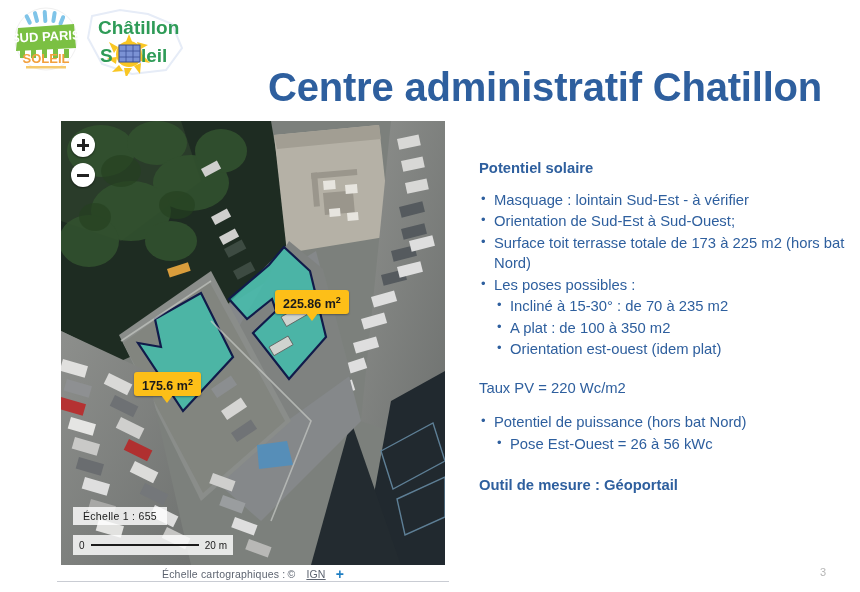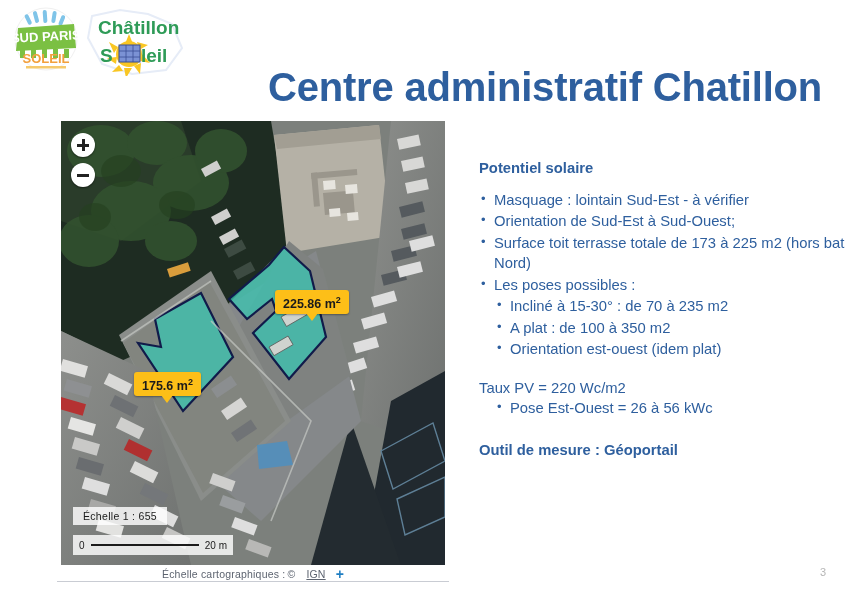--- a/index.html
+++ b/index.html
@@ -181,21 +181,21 @@
   #content li::before {
     content: "\2022";
     position: absolute;
     left: 2px; top: -1px;
     font-size: 13px;
   }
   #content ul.sub {
     margin-left: 16px;
   }
   #content .spacer { height: 17px; }
-  #content .plain { margin-bottom: 0; }
+  #content .plain { margin-bottom: 14px; }
   #content .footer-line {
     font-weight: bold;
     margin-top: 21px;
   }
 
   
   #page-number {
     position: absolute;
     left: 820px; top: 566px;
     font-size: 11px;
@@ -439,20 +439,23 @@
     <ul class="sub">
       <li>Incliné à 15-30° :  de 70 à 235 m2</li>
       <li>A plat : de 100 à 350 m2</li>
       <li>Orientation est-ouest (idem plat)</li>
     </ul>
 
     <div class="spacer"></div>
 
     <div class="plain">Taux PV = 220 Wc/m2</div>
 
+    <ul>
+      <li>Potentiel de puissance (hors bat Nord)</li>
+    </ul>
 
     <ul class="sub">
       <li>Pose Est-Ouest =  26 à 56 kWc</li>
     </ul>
 
     <div class="footer-line">Outil de mesure  : Géoportail</div>
   </div>
 
   <div id="page-number">3</div>
 

